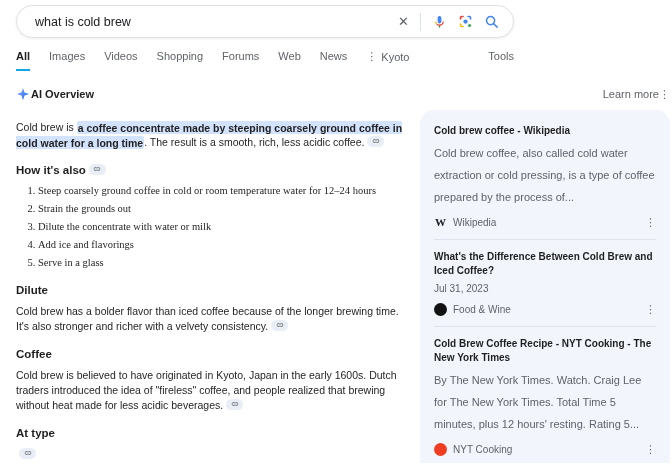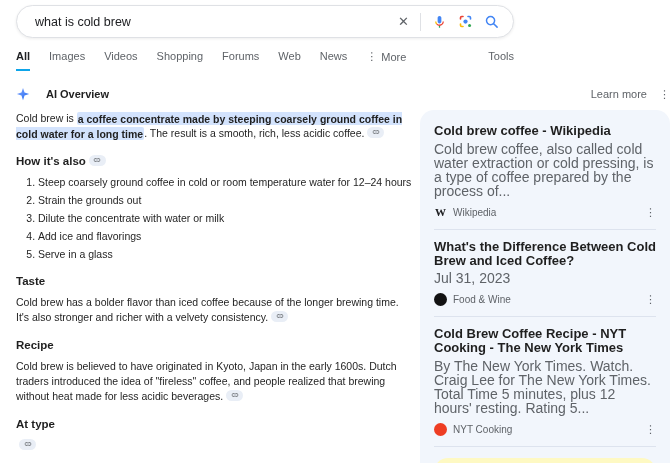--- a/index.html
+++ b/index.html
@@ -31,42 +31,42 @@
   .tab { padding-bottom:7px; cursor:pointer; white-space:nowrap; }
   .tab.active { color:#202124; font-weight:bold; border-bottom:2px solid #0ea5e9; }
   .tab-more { display:flex; align-items:center; gap:4px; cursor:pointer; }
   .more-dots { font-size:11px; }
   .tools { margin-left:auto; cursor:pointer; }
   
   .content { position:absolute; left:16px; top:86px; width:644px; display:flex; gap:12px; }
   .main-col { width:392px; flex:none; font-size:10.5px; line-height:15px; color:#1f1f1f; }
   .side-col { width:250px; flex:none; }
   
-  .ai-header { display:flex; align-items:center; gap:16px; height:16px; margin-bottom:9px; }
+  .ai-header { display:flex; align-items:center; gap:1px; height:16px; margin-bottom:18px; }
   .ai-header-label { font-size:11px; font-weight:bold; color:#1f1f1f; }
   .intro { margin-bottom:9px; }
   .hl { background:#d3e3fd; font-weight:bold; border-radius:2px; padding:0.5px 1px; }
   .section-heading { font-size:11.5px; font-weight:bold; color:#1f1f1f; margin:13px 0 6px; }
   .section-text { margin-bottom:13px; }
   .steps { margin:0 0 13px 0; padding-left:22px; }
-  .steps li { margin-bottom:4px; line-height:14px; white-space:nowrap; }
+  .steps li { margin-bottom:4px; line-height:14px; white-space:nowrap;font-family:Liberation Serif, serif; }
   .link-chip {
     display:inline-flex; align-items:center; justify-content:center;
     width:17px; height:11px; background:#e9eef6; border-radius:6px;
     vertical-align:1px; margin-left:3px; cursor:pointer; border:none;
   }
   
-  .side-header { height:16px; display:flex; align-items:center; justify-content:flex-end; gap:12px; font-size:11px; color:#5f6368; margin-bottom:8px; }
+  .side-header { height:16px; display:flex; align-items:center; justify-content:flex-end; font-size:11px; color:#5f6368; margin-bottom:8px; }
   .learn-more { cursor:pointer; }
   .side-more { cursor:pointer; font-size:11px; }
   .cards { background:#f2f6fc; border-radius:14px; padding:4px 14px 12px; }
   .card { padding:10px 0 2px; cursor:pointer; }
-  .card-title { font-size:13px; line-height:14px; font-weight:bold; color:#1f1f1f; margin-bottom:4px; }
-  .card-desc { font-size:14px; line-height:14px; color:#5f6368; margin-bottom:5px; }
-  .card-date { font-size:14px; line-height:13px; color:#5f6368; margin-bottom:5px; }
+  .card-title { font-size:10px; line-height:14px; font-weight:bold; color:#1f1f1f; margin-bottom:4px; }
+  .card-desc { font-size:11px; line-height:22px; color:#5f6368; margin-bottom:5px; }
+  .card-date { font-size:10px; line-height:13px; color:#5f6368; margin-bottom:5px; }
   .source-row { display:flex; align-items:center; gap:6px; font-size:10px; color:#5f6368; height:18px; }
   .source-more { margin-left:auto; color:#5f6368; cursor:pointer; font-size:11px; }
   .favicon { width:13px; height:13px; border-radius:50%; flex:none; display:flex; align-items:center; justify-content:center; }
   .fav-wiki { background:transparent; font-family:"Liberation Serif", serif; font-weight:bold; font-size:11px; color:#202124; }
   .fav-fw { background:#121212; }
   .fav-nyt { background:#ee3d23; }
   .card-divider { height:1px; background:#dde3ee; margin:6px 0 0; }
   .show-all {
     margin-top:11px; width:100%; height:28px; border:none; border-radius:14px;
     background:#fef9c3; color:#041e49; font-size:11px; font-weight:bold;
@@ -113,21 +113,21 @@
   <div class="tabs-row">
     <div class="tab active">All</div>
     <div class="tab">Images</div>
     <div class="tab">Videos</div>
     <div class="tab">Shopping</div>
     <div class="tab">Forums</div>
     <div class="tab">Web</div>
     <div class="tab">News</div>
     <div class="tab tab-more">
       <span class="more-dots">⋮</span>
-      <span>More</span>
+      <span>Kyoto</span>
     </div>
     <div class="tab tools">Tools</div>
   </div>
 
   <div class="content">
 
     <div class="main-col">
       <div class="ai-header">
         <svg width="14" height="14" viewBox="0 0 24 24">
           <defs>
@@ -153,28 +153,28 @@
             </svg>
           </button></div>
       <ol class="steps">
         <li>Steep coarsely ground coffee in cold or room temperature water for 12–24 hours</li>
         <li>Strain the grounds out</li>
         <li>Dilute the concentrate with water or milk</li>
         <li>Add ice and flavorings</li>
         <li>Serve in a glass</li>
       </ol>
 
-      <div class="section-heading">Taste</div>
+      <div class="section-heading">Dilute</div>
       <p class="section-text"><span>Cold brew has a bolder flavor than iced coffee because of the longer brewing time. It's also stronger and richer with a velvety consistency.</span><button class="link-chip">
             <svg width="8" height="8" viewBox="0 0 24 24">
               <path fill="#5f6368" d="M3.9 12c0-1.7 1.4-3.1 3.1-3.1h4V7H7a5 5 0 0 0 0 10h4v-1.9H7A3.1 3.1 0 0 1 3.9 12zm4.1 1h8v-2H8v2zm9-6h-4v1.9h4a3.1 3.1 0 1 1 0 6.2h-4V17h4a5 5 0 0 0 0-10z"></path>
             </svg>
           </button></p>
 
-      <div class="section-heading">Recipe</div>
+      <div class="section-heading">Coffee</div>
       <p class="section-text"><span>Cold brew is believed to have originated in Kyoto, Japan in the early 1600s. Dutch traders introduced the idea of "fireless" coffee, and people realized that brewing without heat made for less acidic beverages.</span><button class="link-chip">
             <svg width="8" height="8" viewBox="0 0 24 24">
               <path fill="#5f6368" d="M3.9 12c0-1.7 1.4-3.1 3.1-3.1h4V7H7a5 5 0 0 0 0 10h4v-1.9H7A3.1 3.1 0 0 1 3.9 12zm4.1 1h8v-2H8v2zm9-6h-4v1.9h4a3.1 3.1 0 1 1 0 6.2h-4V17h4a5 5 0 0 0 0-10z"></path>
             </svg>
           </button></p>
 
       <div class="section-heading">At type</div>
       <p class="section-text"><button class="link-chip">
             <svg width="8" height="8" viewBox="0 0 24 24">
               <path fill="#5f6368" d="M3.9 12c0-1.7 1.4-3.1 3.1-3.1h4V7H7a5 5 0 0 0 0 10h4v-1.9H7A3.1 3.1 0 0 1 3.9 12zm4.1 1h8v-2H8v2zm9-6h-4v1.9h4a3.1 3.1 0 1 1 0 6.2h-4V17h4a5 5 0 0 0 0-10z"></path>

